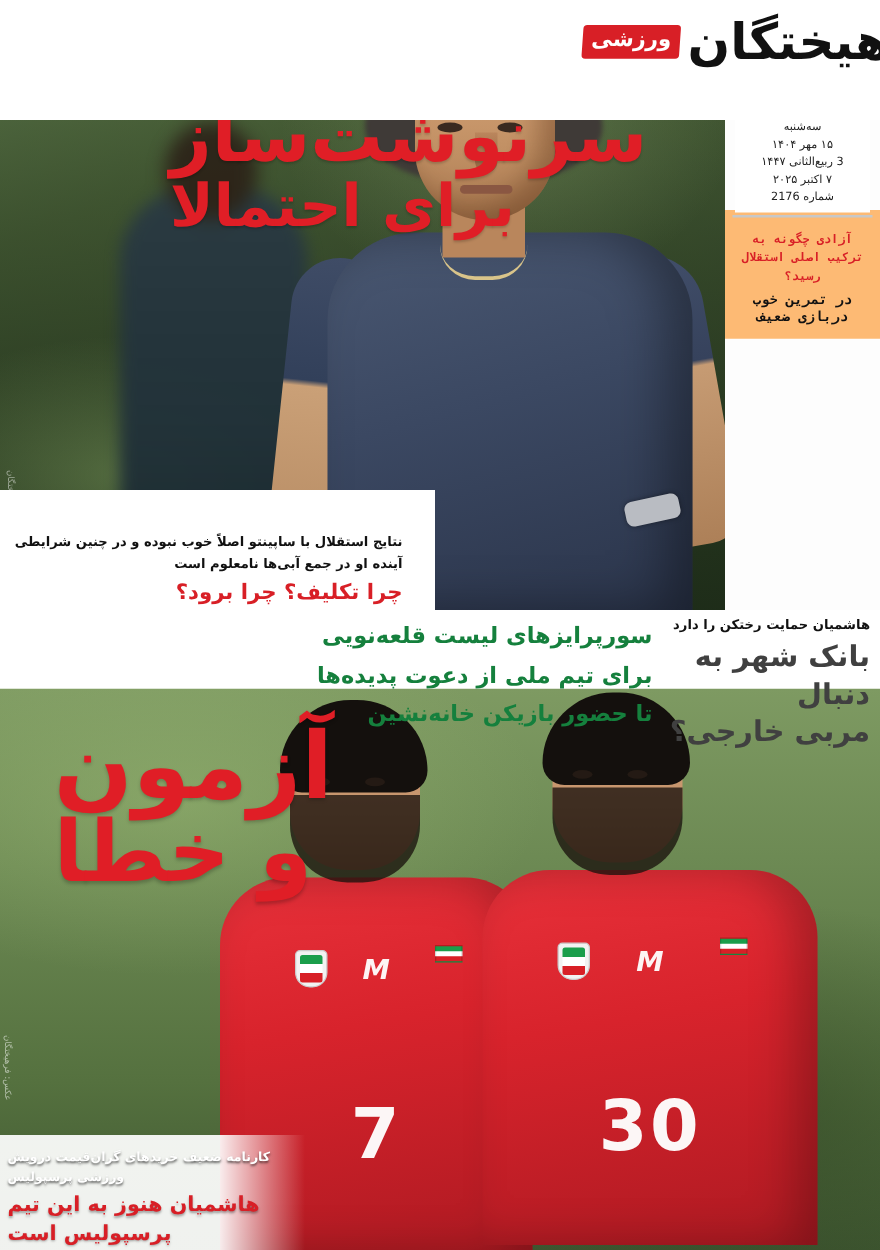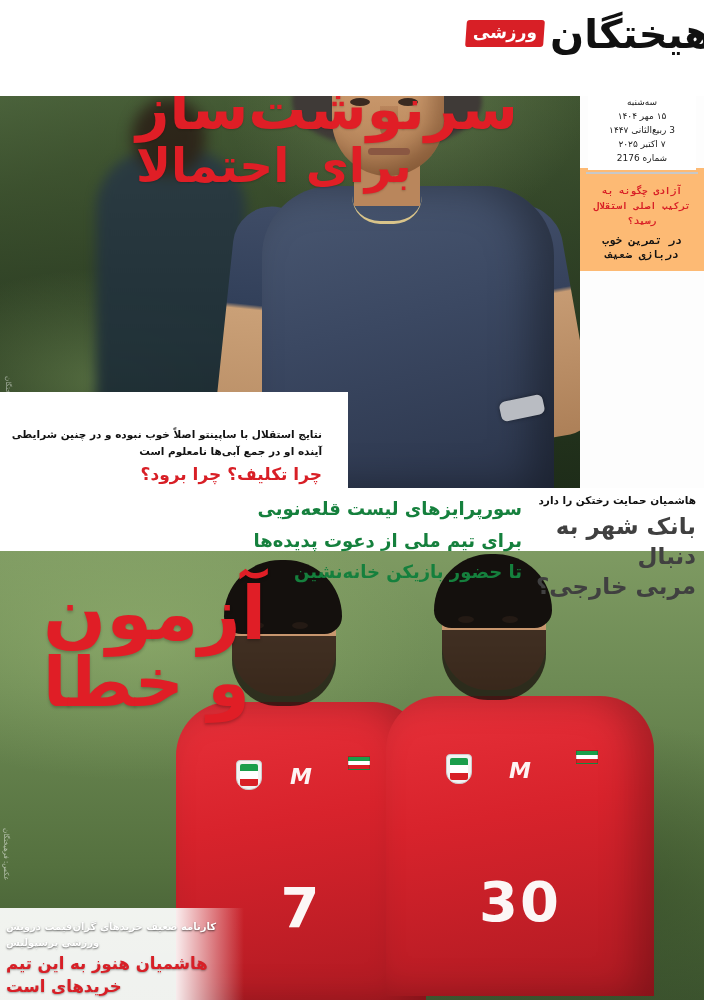--- a/index.html
+++ b/index.html
@@ -650,18 +650,18 @@
     <div class="azmoon">
       <div class="l1">آزمون</div>
       <div class="l2">و خطا</div>
     </div>
 
     <div class="bf-plate"></div>
     <div class="bottom-footer">
       <div class="bf-kicker">کارنامه ضعیف خریدهای گران‌قیمت درویش ورزشی پرسپولیس</div>
       <div class="bf-title">
         <div>هاشمیان هنوز به این تیم</div>
-        <div>خریدهای است</div>
+        <div>پرسپولیس است</div>
       </div>
     </div>
   </div>
 
 </div>
 
 </body></html>

